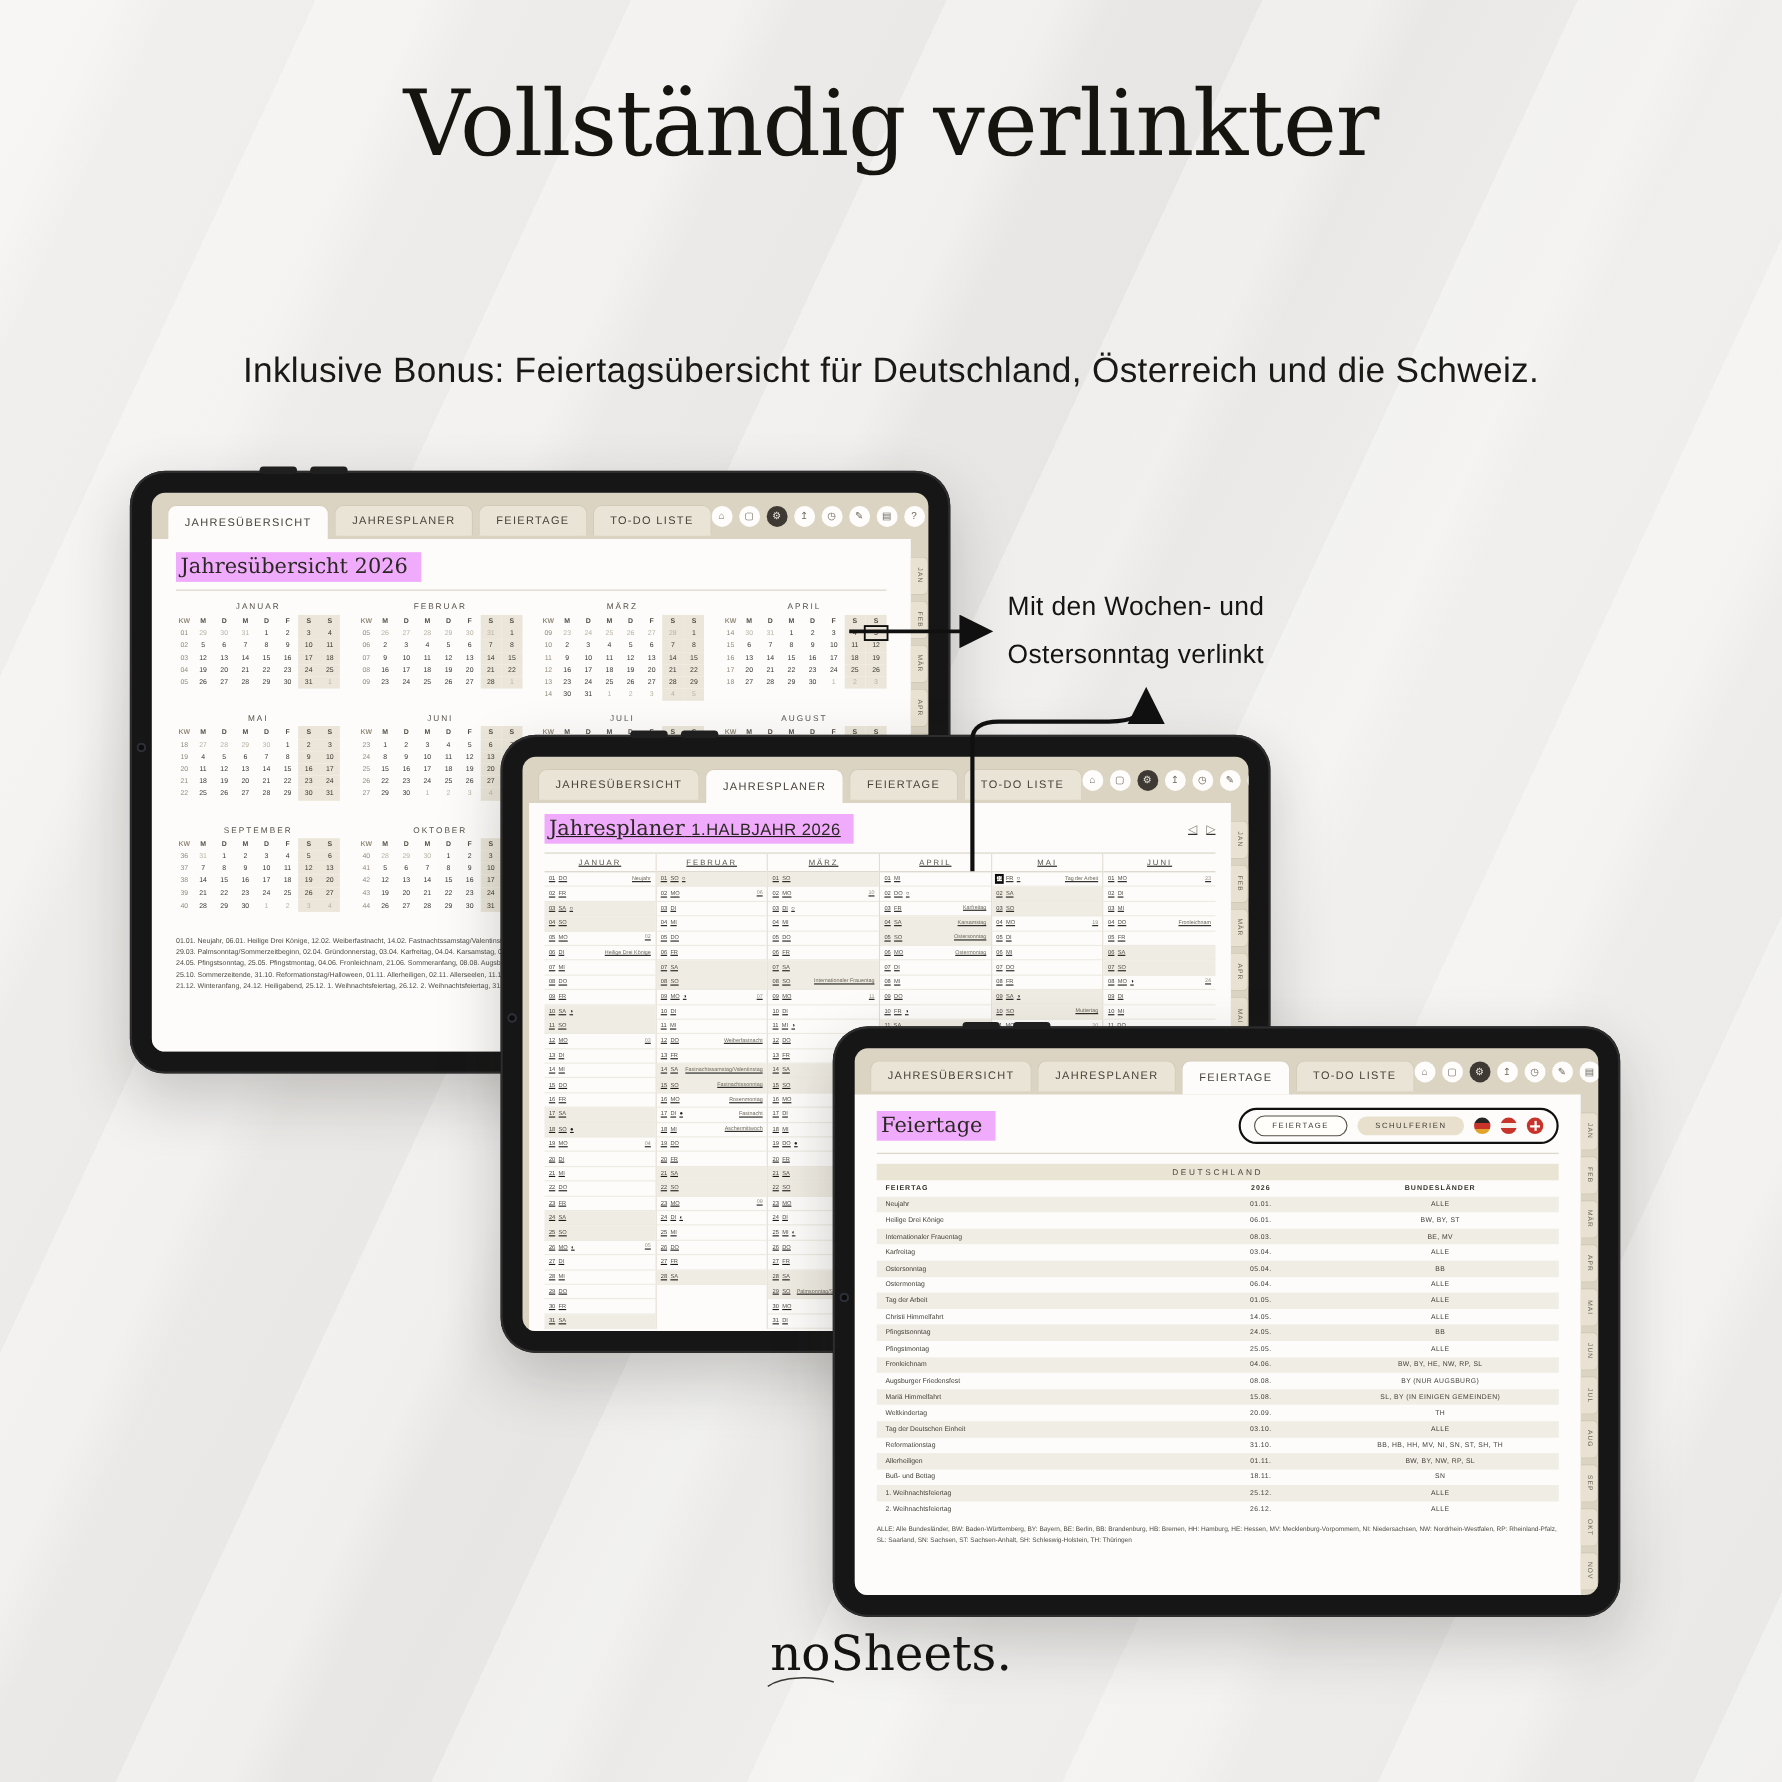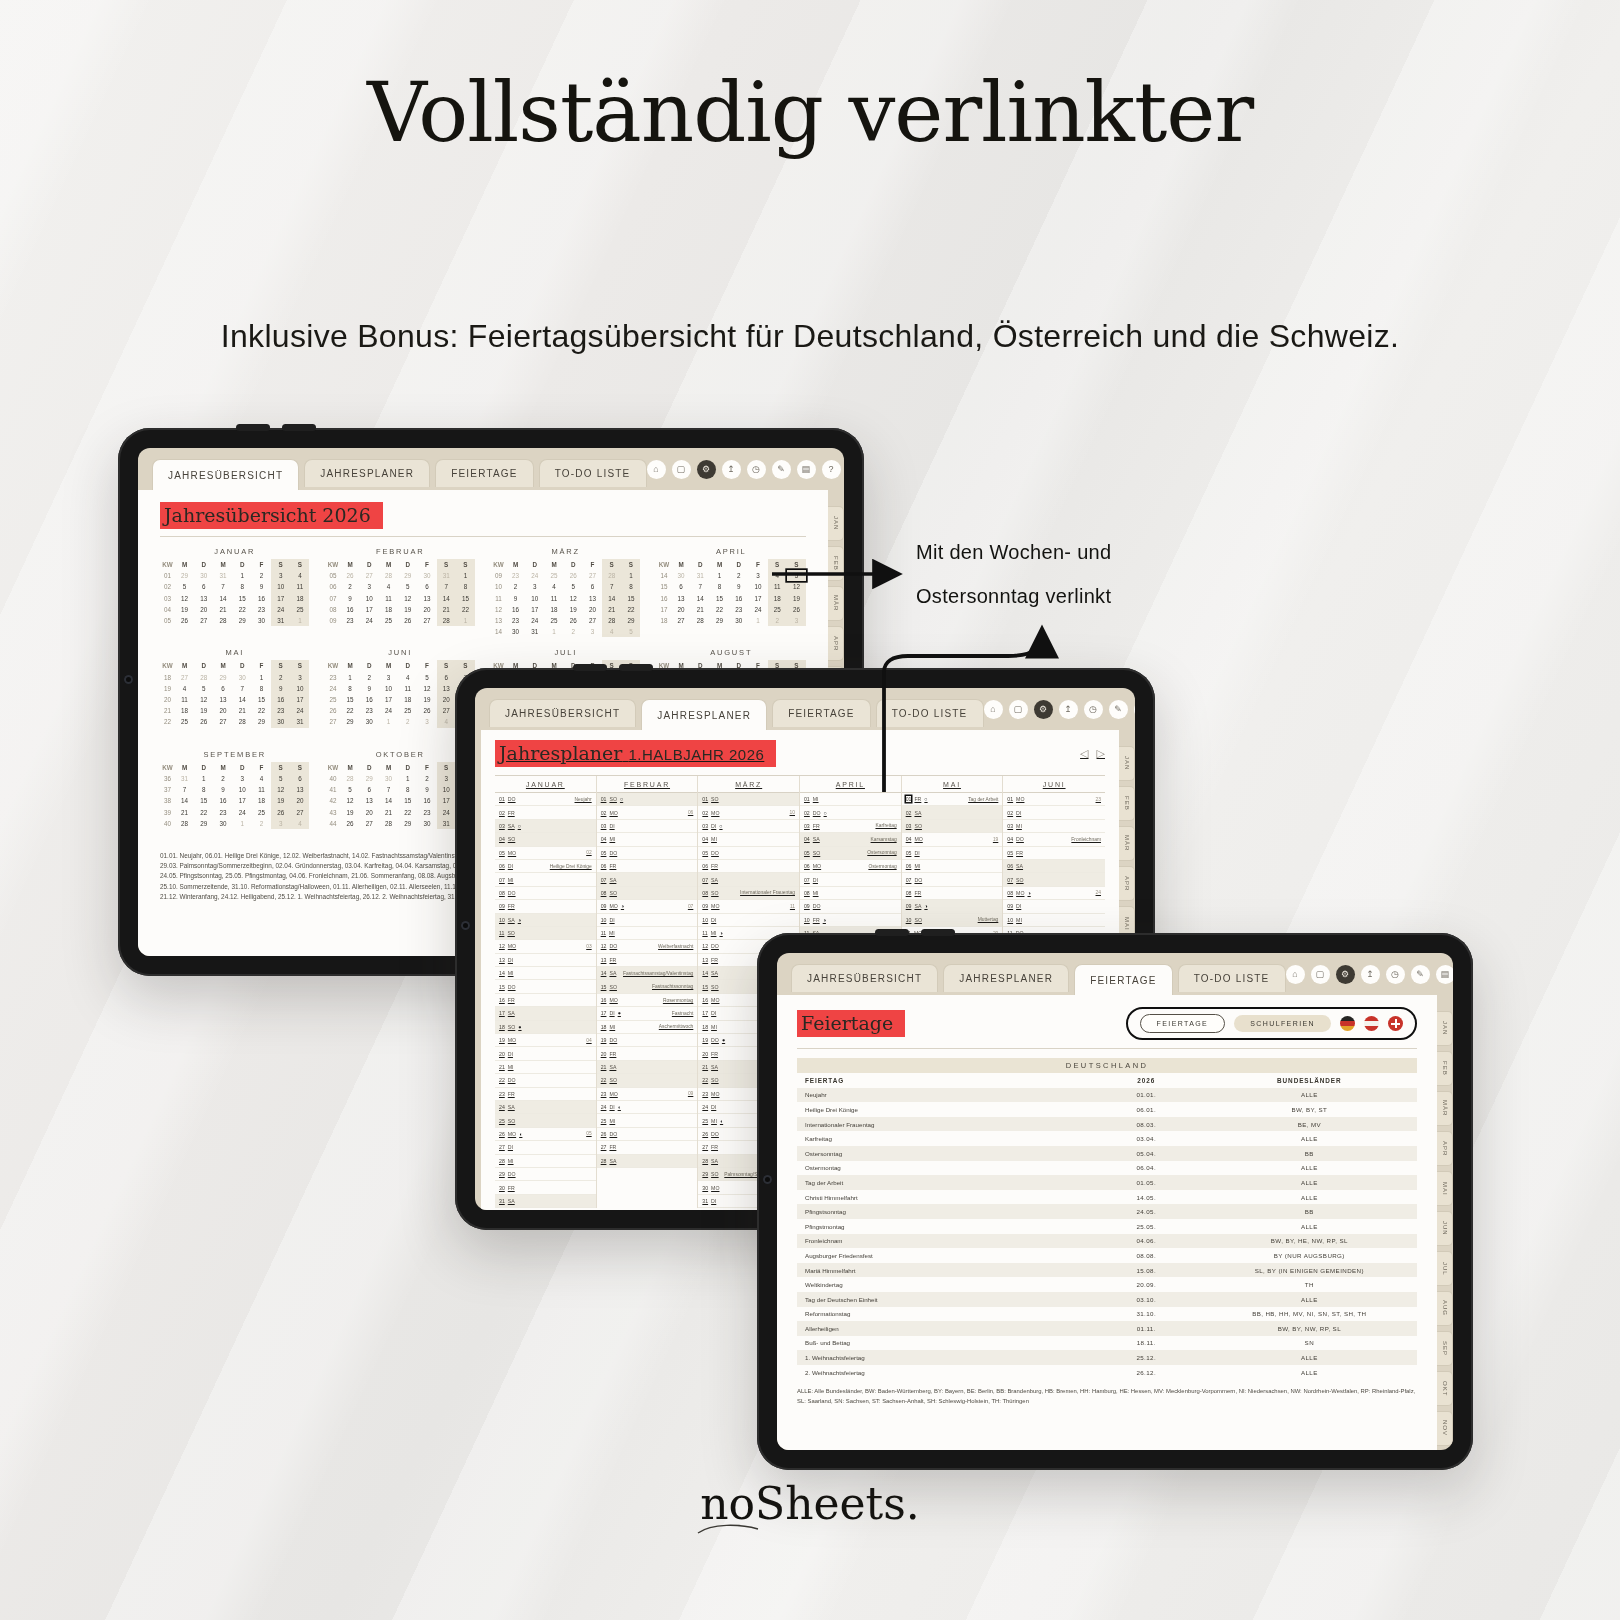--- a/index.html
+++ b/index.html
@@ -44,21 +44,21 @@
     display:flex;align-items:center;justify-content:center;font-size:9px;color:#6f6a60;}
   .icon-btn.dark{background:#3e3a33;color:#eee9df;}
   .applogo{font-family:"DejaVu Serif",serif;font-size:15px;color:#25231e;margin-left:10px;white-space:nowrap;}
   
   .page{position:absolute;left:0;right:16px;top:42px;bottom:0;background:#fdfcfa;}
   .sidetabs{position:absolute;right:0;top:58px;width:16px;display:flex;flex-direction:column;gap:5px;}
   .sidetab{height:33px;background:#e9e2d2;border:1px solid #d2cab8;border-left:none;
     border-radius:0 5px 5px 0;display:flex;align-items:center;justify-content:center;}
   .sidetab span{writing-mode:vertical-rl;font-size:6px;letter-spacing:1px;color:#6f695d;}
   .page-title{display:inline-block;font-family:"DejaVu Serif",serif;font-size:19px;color:#2a2822;
-    background:#ef4444;padding:2px 12px 3px 4px;}
+    background:#f0abfc;padding:2px 12px 3px 4px;}
   .page-title .caps{font-family:"Liberation Sans",sans-serif;font-size:15px;letter-spacing:.5px;color:#2a2822;}
   
   .t1{left:118px;top:428px;width:706px;height:508px;z-index:1;}
   .t1 .page{padding:12px 22px 8px 22px;}
   .titlebar{border-bottom:1px solid #d9d3c6;padding-bottom:7px;display:flex;align-items:center;}
   .ov-grid{display:grid;grid-template-columns:repeat(4,1fr);column-gap:16px;row-gap:11px;margin-top:10px;}
   .ov-name{text-align:center;font-size:7.5px;letter-spacing:1.8px;color:#57524a;margin-bottom:3px;}
   .ov-row{display:grid;grid-template-columns:15px repeat(7,1fr);}
   .ov-cell{font-size:6.3px;line-height:1.78;text-align:center;color:#3b3832;}
   .ov-head .ov-cell{font-weight:bold;color:#514c44;}
@@ -104,21 +104,21 @@
   .flag.ch::after{left:3px;top:6.5px;width:9px;height:2.4px;}
   .section-bar{margin-top:9px;background:#eae4d4;text-align:center;font-size:7.5px;letter-spacing:2.4px;
     color:#49443c;padding:3px 12px;}
   .ho-row{display:grid;grid-template-columns:46% 21% 33%;font-size:6.2px;color:#45413a;
     height:14.6px;align-items:center;padding:0 8px;}
   .ho-row .c2,.ho-row .c3{text-align:center;letter-spacing:.4px;}
   .ho-head .hc{font-weight:bold;letter-spacing:.9px;color:#37342d;font-size:6.4px;}
   #ho-rows .ho-row:nth-child(odd){background:#f0ede5;}
   .ho-foot{margin-top:8px;font-size:5.9px;line-height:1.55;color:#4f4b43;}
   
-  .annotation{position:absolute;left:916px;top:530px;z-index:6;font-size:20px;line-height:44px;
+  .annotation{position:absolute;left:916px;top:530px;z-index:6;font-size:24px;line-height:44px;
     color:#131310;letter-spacing:.3px;}
   .overlay{position:absolute;left:0;top:0;z-index:6;pointer-events:none;}
   
   .brand-footer{position:absolute;top:1478px;left:0;width:100%;text-align:center;
     font-family:"DejaVu Serif",serif;font-size:44px;color:#141310;}
   .brand-footer .wrap{position:relative;display:inline-block;}
   .brand-footer svg{position:absolute;left:-4px;bottom:-7px;}
 </style>
 </head>
 <body>

